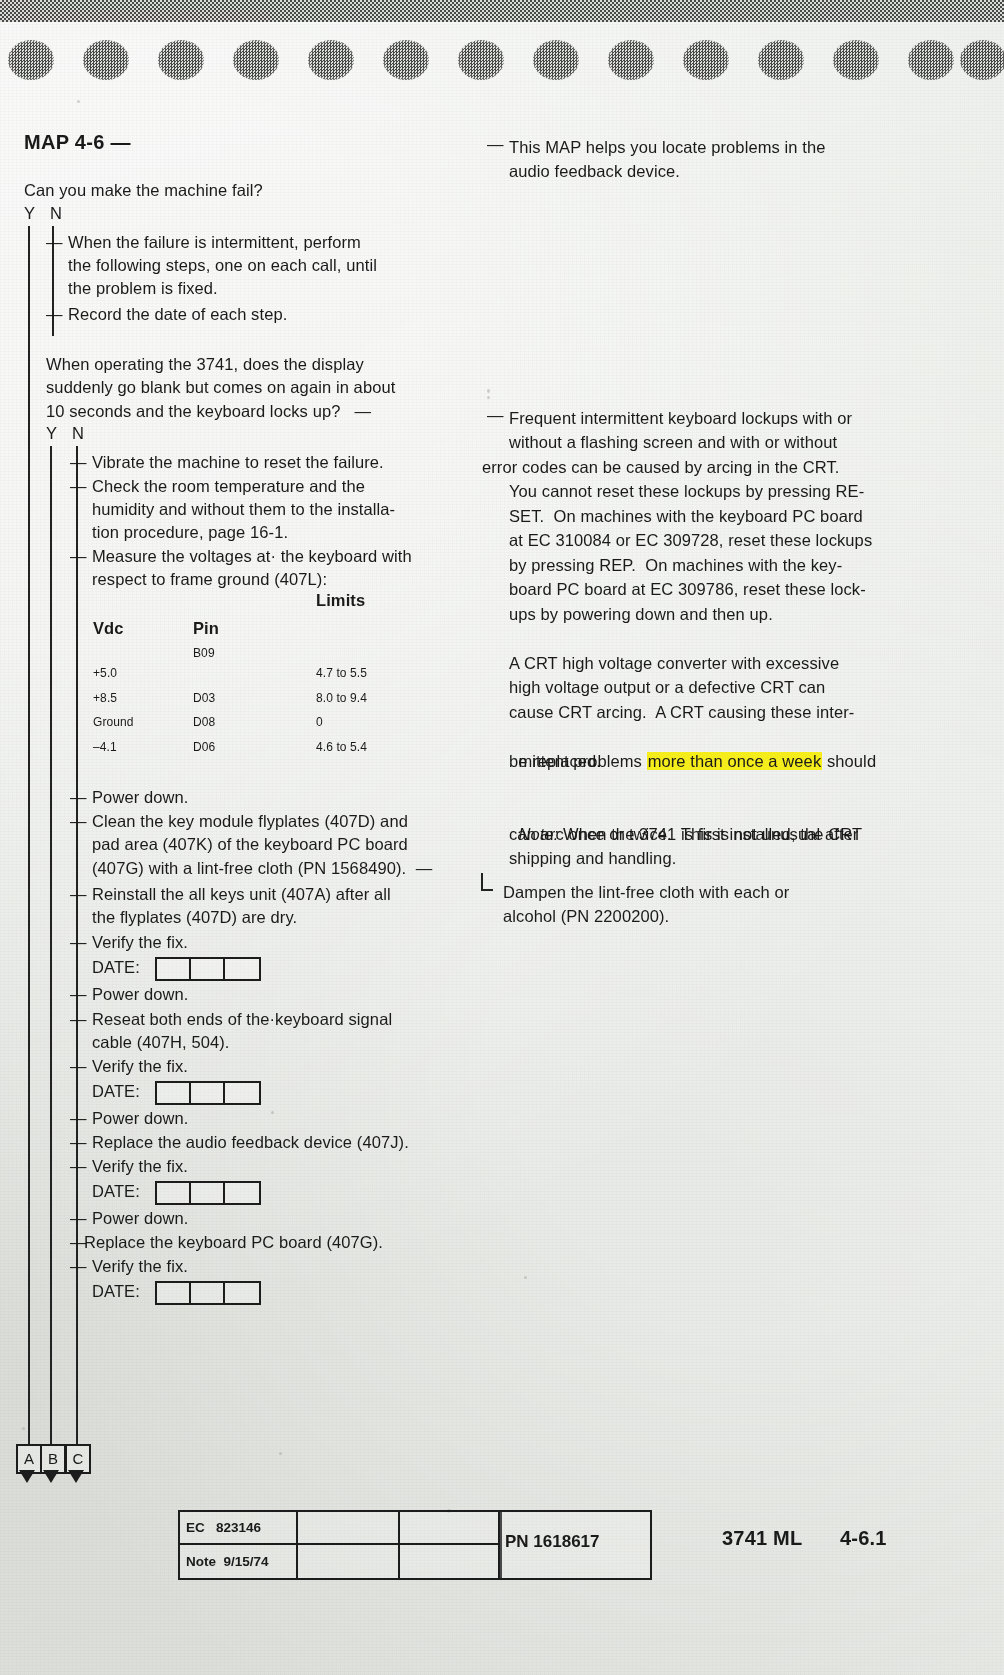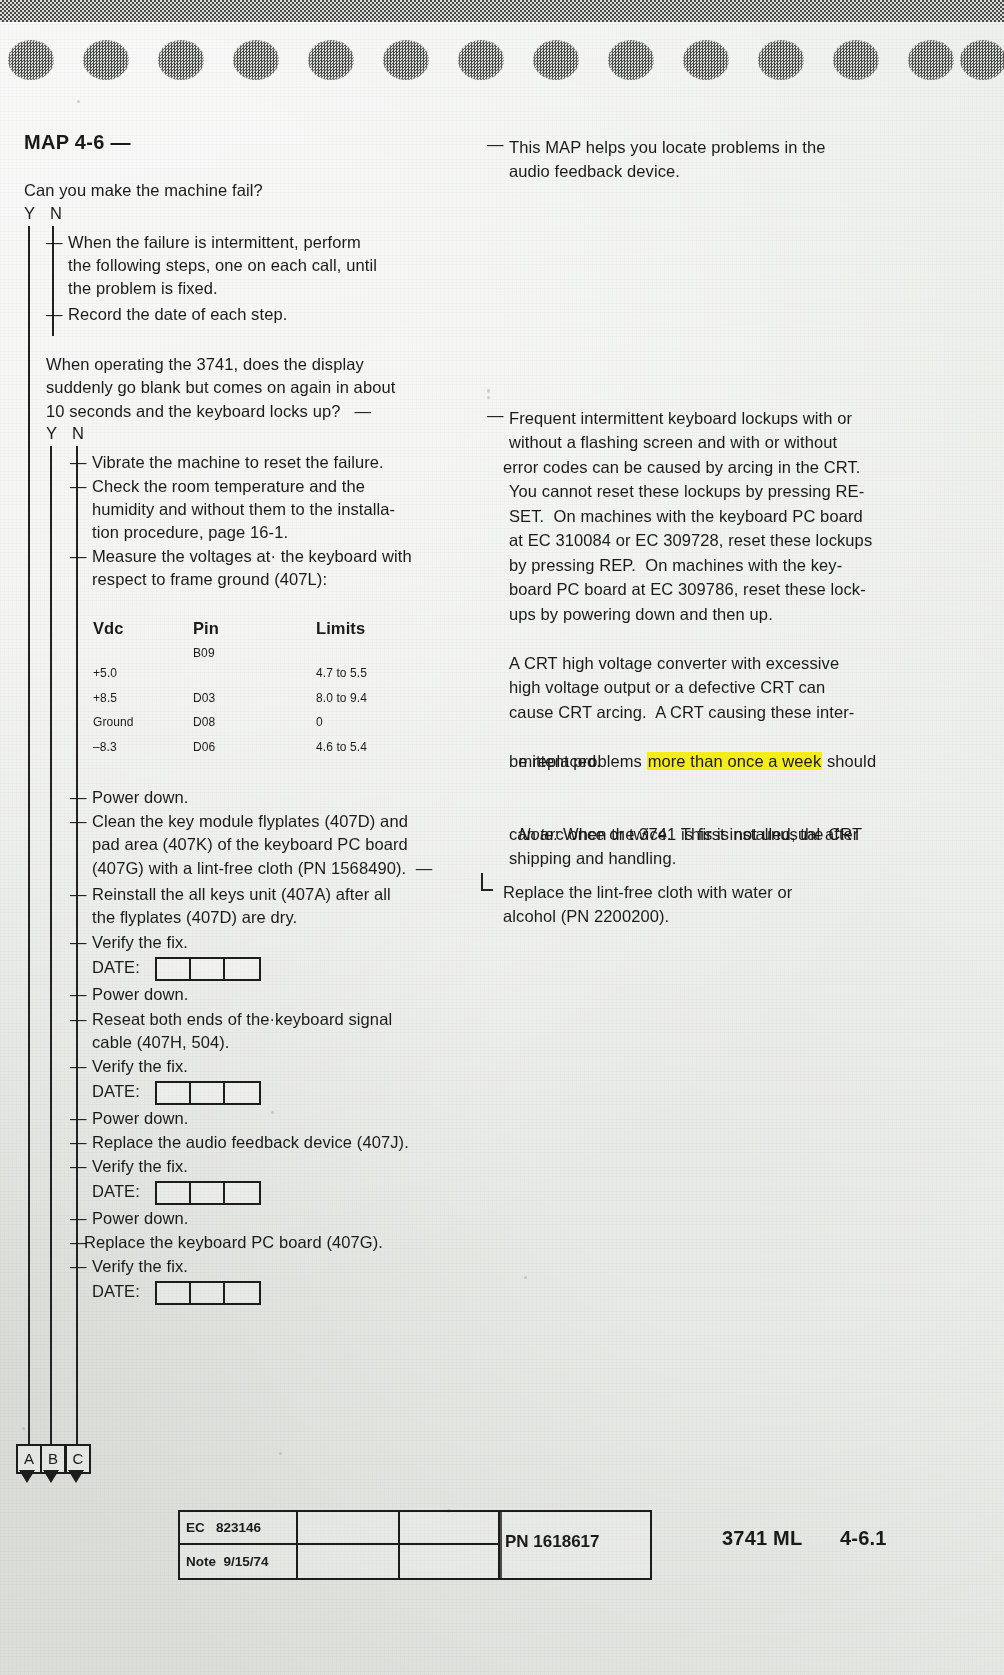--- a/index.html
+++ b/index.html
@@ -145,35 +145,35 @@
 <div class="t body" style="left:92px;top:475px">Check the room temperature and the</div>
 <div class="t body" style="left:92px;top:498px">humidity and without them to the installa-</div>
 <div class="t body" style="left:92px;top:521px">tion procedure, page 16-1.</div>
 
 <div class="t body" style="left:70px;top:545px">—</div>
 <div class="t body" style="left:92px;top:545px">Measure the voltages at· the keyboard with</div>
 <div class="t body" style="left:92px;top:568px">respect to frame ground (407L):</div>
 
 <div class="t tbl" style="left:93px;top:619px">Vdc</div>
 <div class="t tbl" style="left:193px;top:619px">Pin</div>
-<div class="t tbl" style="left:316px;top:619px">Limits</div>
+<div class="t tbl" style="left:316px;top:591px">Limits</div>
 
 <div class="t tblv" style="left:93px;top:666px">+5.0</div>
 <div class="t tblv" style="left:193px;top:646px">B09</div>
 <div class="t tblv" style="left:316px;top:666px">4.7 to 5.5</div>
 
 <div class="t tblv" style="left:93px;top:691px">+8.5</div>
 <div class="t tblv" style="left:193px;top:691px">D03</div>
 <div class="t tblv" style="left:316px;top:691px">8.0 to 9.4</div>
 
 <div class="t tblv" style="left:93px;top:715px">Ground</div>
 <div class="t tblv" style="left:193px;top:715px">D08</div>
 <div class="t tblv" style="left:316px;top:715px">0</div>
 
-<div class="t tblv" style="left:93px;top:740px">–8.3</div>
+<div class="t tblv" style="left:93px;top:740px">–4.1</div>
 <div class="t tblv" style="left:193px;top:740px">D06</div>
 <div class="t tblv" style="left:316px;top:740px">4.6 to 5.4</div>
 
 <div class="t body" style="left:70px;top:786px">—</div>
 <div class="t body" style="left:92px;top:786px">Power down.</div>
 
 <div class="t body" style="left:70px;top:810px">—</div>
 <div class="t body" style="left:92px;top:810px">Clean the key module flyplates (407D) and</div>
 <div class="t body" style="left:92px;top:833px">pad area (407K) of the keyboard PC board</div>
 <div class="t body" style="left:92px;top:857px">(407G) with a lint-free cloth (PN 1568490).  —</div>
@@ -233,21 +233,21 @@
 <div class="t body" style="left:92px;top:1280px">DATE:</div>
 <div class="datebox" style="left:155px;top:1281px">
   <i></i>
     <i></i>
     <i></i>
 </div>
 
 <div class="t dash" style="left:487px;top:406px">—</div>
 <div class="t rbody" style="left:509px;top:406px">Frequent intermittent keyboard lockups with or</div>
 <div class="t rbody" style="left:509px;top:430px">without a flashing screen and with or without</div>
-<div class="t rbody" style="left:503px;top:455px">error codes can be caused by arcing in the CRT.</div>
+<div class="t rbody" style="left:482px;top:455px">error codes can be caused by arcing in the CRT.</div>
 <div class="t rbody" style="left:509px;top:479px">You cannot reset these lockups by pressing RE-</div>
 <div class="t rbody" style="left:509px;top:504px">SET.  On machines with the keyboard PC board</div>
 <div class="t rbody" style="left:509px;top:528px">at EC 310084 or EC 309728, reset these lockups</div>
 <div class="t rbody" style="left:509px;top:553px">by pressing REP.  On machines with the key-</div>
 <div class="t rbody" style="left:509px;top:577px">board PC board at EC 309786, reset these lock-</div>
 <div class="t rbody" style="left:509px;top:602px">ups by powering down and then up.</div>
 
 <div class="t rbody" style="left:509px;top:651px">A CRT high voltage converter with excessive</div>
 <div class="t rbody" style="left:509px;top:675px">high voltage output or a defective CRT can</div>
 <div class="t rbody" style="left:509px;top:700px">cause CRT arcing.  A CRT causing these inter-</div>
@@ -257,21 +257,21 @@
 <div class="t rbody" style="left:509px;top:749px">be replaced.</div>
 
 <div class="t rbody" style="left:509px;top:797px">
   <span class="note-i">Note:</span><span> When the 3741 is first installed, the CRT</span>
 </div>
 <div class="t rbody" style="left:509px;top:822px">can arc once or twice.  This is not unusual after</div>
 <div class="t rbody" style="left:509px;top:846px">shipping and handling.</div>
 
 <div class="rail" style="left:481px;top:873px;height:18px"></div>
 <div class="rail" style="left:481px;top:889px;width:12px;height:2px"></div>
-<div class="t rbody" style="left:503px;top:880px">Replace the lint-free cloth with water or</div>
+<div class="t rbody" style="left:503px;top:880px">Dampen the lint-free cloth with each or</div>
 <div class="t rbody" style="left:503px;top:904px">alcohol (PN 2200200).</div>
 
 <div class="exitbox" style="left:16px;top:1444px">A</div>
 <div class="exitbox" style="left:40px;top:1444px">B</div>
 <div class="exitbox" style="left:65px;top:1444px">C</div>
 <div class="arrow" style="left:19px;top:1470px"></div>
 <div class="arrow" style="left:43px;top:1470px"></div>
 <div class="arrow" style="left:68px;top:1470px"></div>
 
 <div class="ftbl" style="left:178px;top:1510px">

